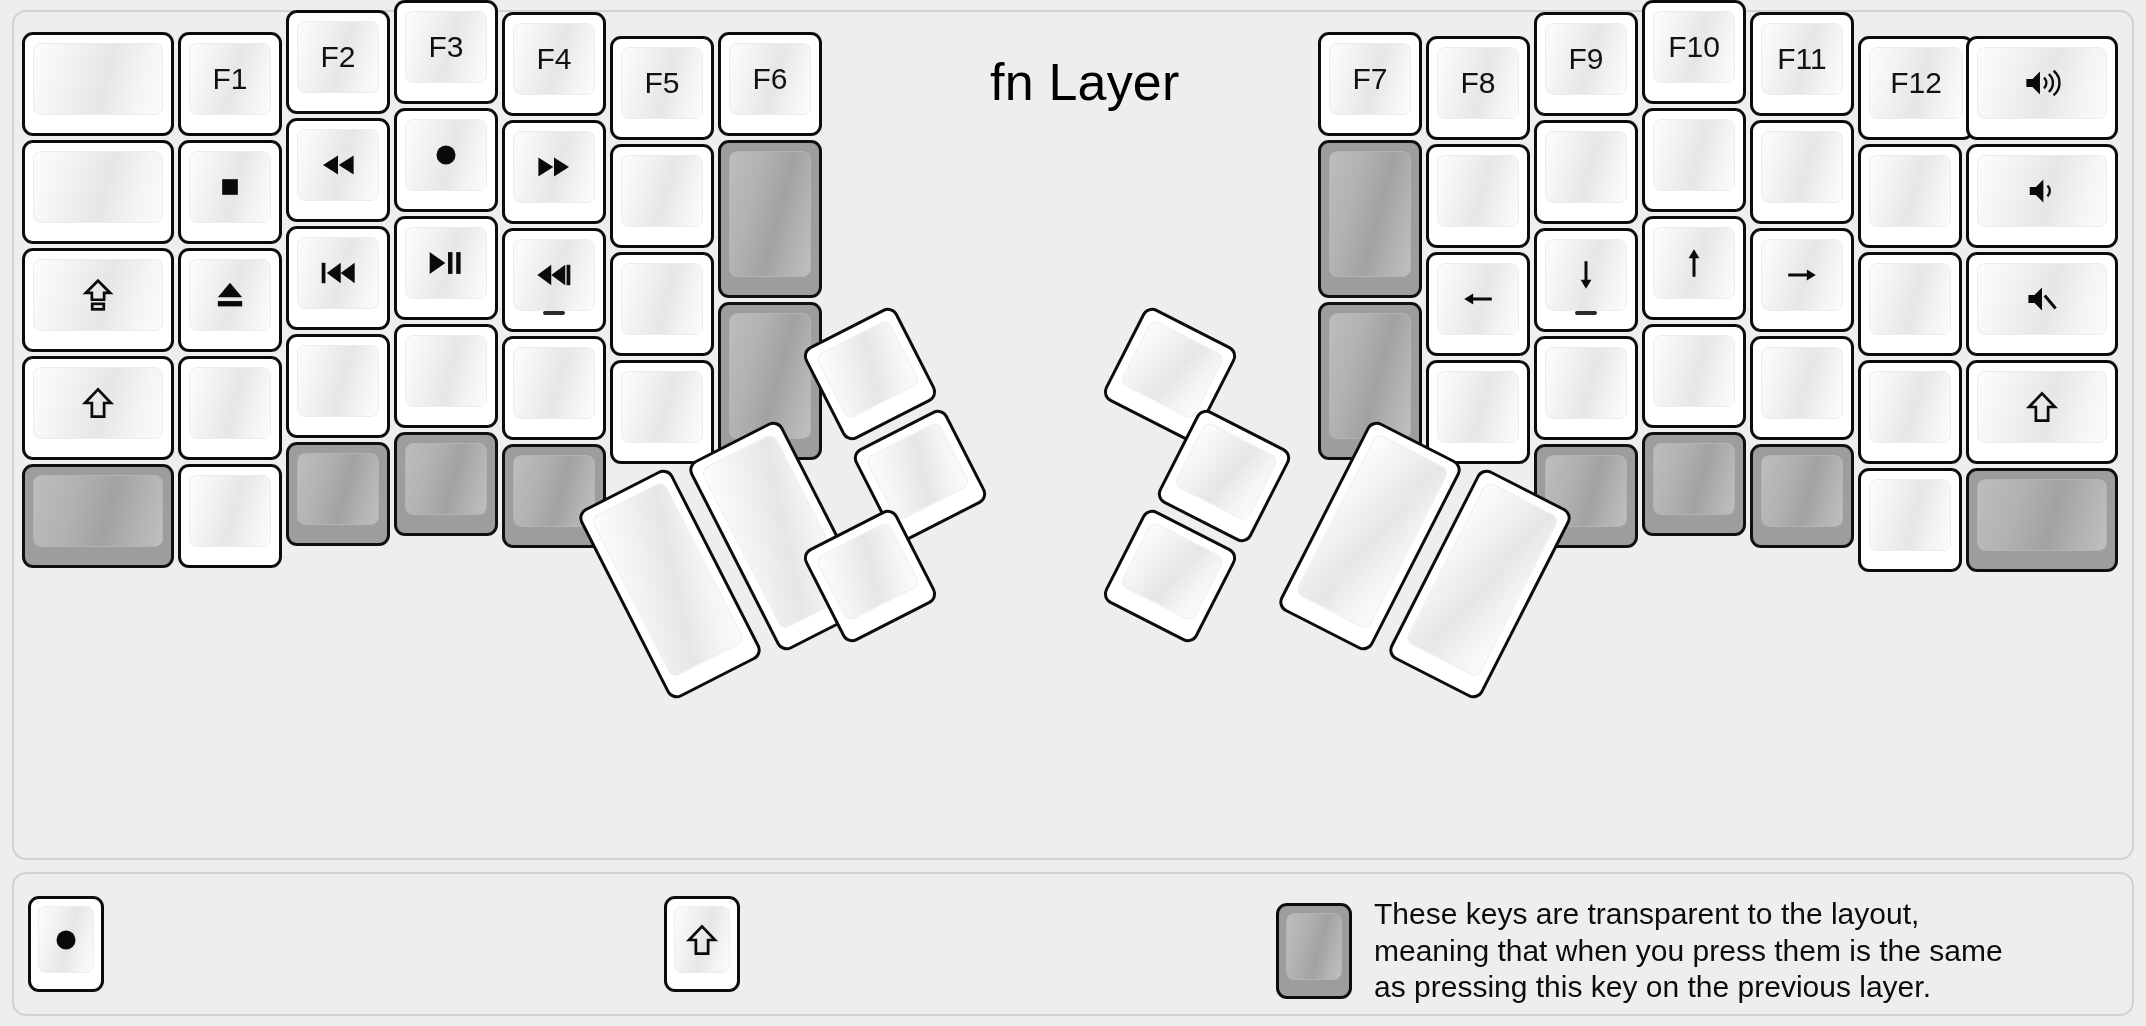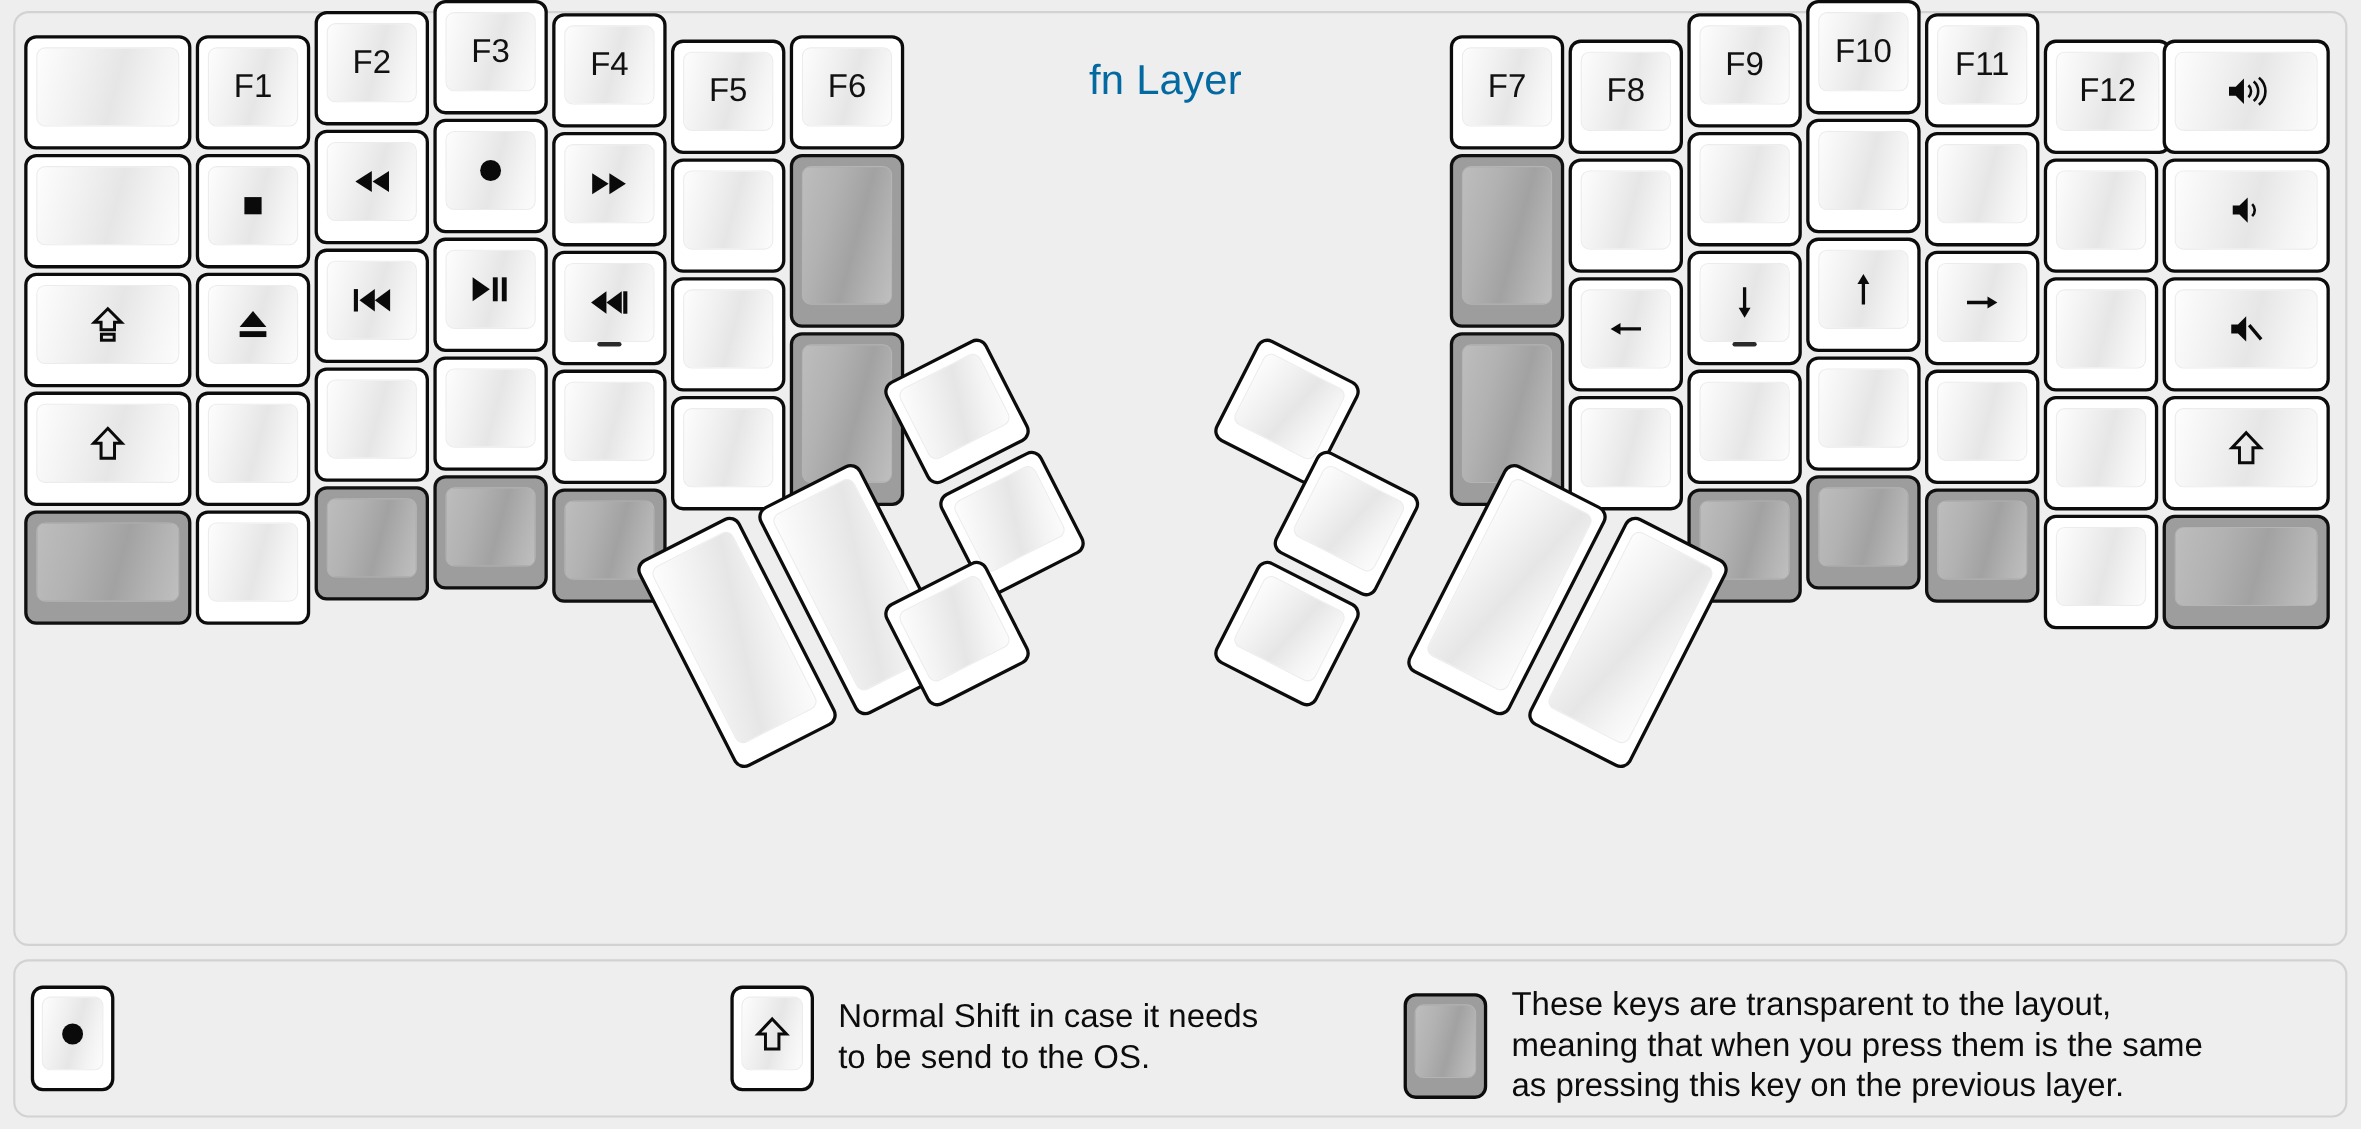--- a/index.html
+++ b/index.html
@@ -20,22 +20,22 @@
     border-radius:14px;
     box-sizing:border-box;
   }
   #board-panel{left:12px;top:10px;width:2122px;height:850px;}
   #legend-panel{left:12px;top:872px;width:2122px;height:144px;}
 
   
   #title{
     position:absolute;
     left:990px;top:52px;
-    font-size:38px;
-    color:#0369a1;
+    font-size:52px;
+    color:#000000;
     letter-spacing:.2px;
     white-space:nowrap;
   }
 
   
   .key{
     position:absolute;
     box-sizing:border-box;
     border:3px solid #0c0c0c;
     border-radius:11px;
@@ -520,22 +520,20 @@
       <div class="legend-item" style="left: 664px; top: 896px;">
         <div class="legend-key">
           <div class="cap">
             <span class="glyph">
               <svg class="ic" width="34" height="36" viewBox="0 0 100 100">
                 <polygon points="50,10 88,50 68,50 68,90 32,90 32,50 12,50" fill="none" stroke="#0a0a0a" stroke-width="8" stroke-linejoin="miter"></polygon>
               </svg>
             </span>
           </div>
         </div>
-        <div class="legend-text">Normal Shift in case it needs
-to be send to the OS.</div>
       </div>
       <div class="legend-item" style="left: 1276px; top: 896px;">
         <div class="legend-key trans">
           <div class="cap"></div>
         </div>
         <div class="legend-text">These keys are transparent to the layout,
 meaning that when you press them is the same
 as pressing this key on the previous layer.</div>
       </div>
     </div>

